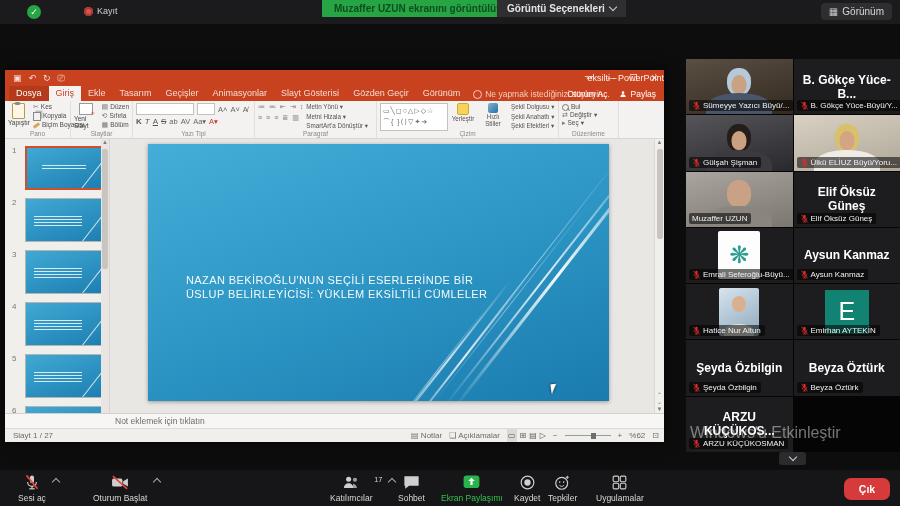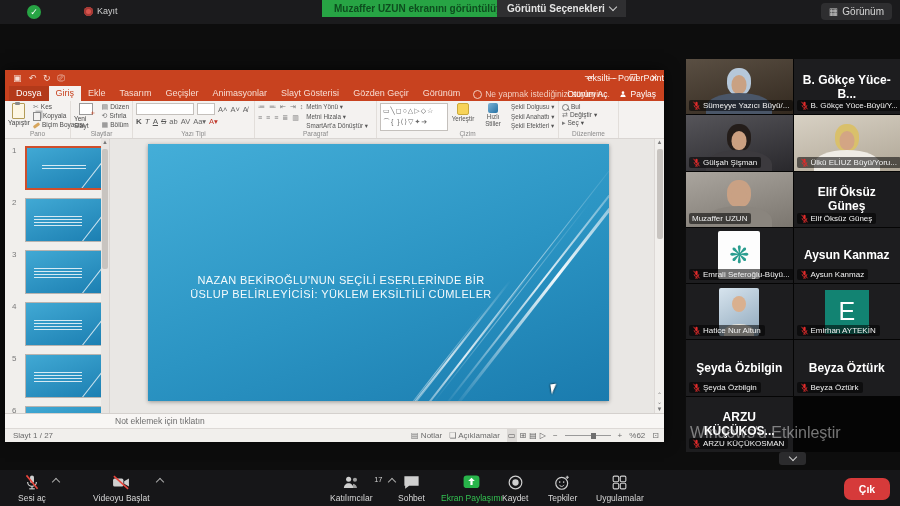--- a/index.html
+++ b/index.html
@@ -73,21 +73,21 @@
   .thumb{position:absolute;left:20px;width:78px;height:44px;}
   .tnum{position:absolute;left:-13px;top:0;font-size:8px;color:#7a7a7a;}
   .tbox{position:absolute;inset:0;background:linear-gradient(160deg,#41a9d4,#1c7fb2);border:1px solid #b7b3af;overflow:hidden;}
   .thumb.sel .tbox{border:2px solid #cf4e2b;}
   .tbox::before{content:"";position:absolute;left:10%;right:26%;top:40%;height:26%;
       background:repeating-linear-gradient(to bottom,rgba(255,255,255,.8) 0 1px,transparent 1px 3px);}
   .thumb.sel .tbox::before{left:20%;right:20%;top:42%;height:6px;}
   .tbox::after{content:"";position:absolute;right:6px;top:-6px;width:1px;height:150%;background:rgba(255,255,255,.75);transform:rotate(38deg);}
   .tscroll{position:absolute;right:0;top:0;width:8px;height:100%;background:#e8e5e2;font-size:6px;color:#7a7a7a;text-align:center;}
   .tscroll .tsthumb{position:absolute;left:1px;top:10px;width:6px;height:120px;background:#c8c4c0;border-radius:2px;}
-  .slidearea{position:relative;flex:1;height:100%;text-align:center;}
+  .slidearea{position:relative;flex:1;height:100%;}
   .slide{position:absolute;left:38px;top:5px;width:461px;height:257px;overflow:hidden;
          background:linear-gradient(160deg,#44aed8 0%,#2b94c3 55%,#1a7bae 100%);box-shadow:0 1px 4px rgba(0,0,0,.35);}
   .sline{position:absolute;width:2px;background:linear-gradient(to top,rgba(255,255,255,0),rgba(255,255,255,.95) 50%,rgba(255,255,255,0));transform:rotate(38deg);}
   .slide-title{position:absolute;left:38px;top:130px;width:310px;color:#f4fafc;font-size:11px;line-height:13.5px;
          letter-spacing:.4px;font-weight:500;}
   .vscroll{position:relative;width:9px;height:100%;background:#f1efec;border-left:1px solid #ddd9d6;
          font-size:6px;color:#7a7a7a;text-align:center;}
   .vthumb{position:absolute;left:1.5px;top:10px;width:6px;height:90px;background:#c8c4c0;border-radius:2px;}
   .vbot{position:absolute;bottom:0;left:0;width:100%;line-height:7px;}
   .notes{position:absolute;left:0;top:343px;width:100%;height:15px;background:#f8f6f4;border-top:1px solid #d4d0cd;
@@ -604,21 +604,21 @@
         </svg>
       <span class="tb-lbl">Sesi aç</span>
       <span class="caret-up"></span>
     </div>
     <div class="tb-btn" style="left:93px">
       <svg width="22" height="19" viewBox="0 0 26 24">
           <rect x="3" y="7" width="13" height="10" rx="2" fill="#cfcfcf"></rect>
           <path d="M17 10.5l6-3.5v10l-6-3.5z" fill="#cfcfcf"></path>
           <line x1="4" y1="4" x2="22" y2="20" stroke="#e8453c" stroke-width="2"></line>
         </svg>
-      <span class="tb-lbl">Videoyu Başlat</span>
+      <span class="tb-lbl">Oturum Başlat</span>
       <span class="caret-up"></span>
     </div>
     <div class="tb-btn" style="left:330px">
       <svg width="22" height="19" viewBox="0 0 26 24">
           <circle cx="10" cy="8" r="3.2" fill="#cfcfcf"></circle>
           <path d="M4 19c0-3.3 2.7-6 6-6s6 2.7 6 6z" fill="#cfcfcf"></path>
           <circle cx="18" cy="8.5" r="2.6" fill="#9e9e9e"></circle>
           <path d="M15.5 13.6c2.8.3 5 2.6 5 5.4h-5z" fill="#9e9e9e"></path>
         </svg>
       <span class="tb-lbl">Katılımcılar</span>
@@ -631,21 +631,21 @@
         </svg>
       <span class="tb-lbl">Sohbet</span>
     </div>
     <div class="tb-btn" style="left:441px">
       <svg width="19" height="19" viewBox="0 0 24 24">
           <rect x="2" y="3" width="20" height="16" rx="4" fill="#28b44a"></rect>
           <path d="M12 6l4.2 4.2h-2.8V15h-2.8v-4.8H7.8z" fill="#fff"></path>
         </svg>
       <span class="tb-lbl green">Ekran Paylaşımı</span>
     </div>
-    <div class="tb-btn" style="left:502px">
+    <div class="tb-btn" style="left:514px">
       <svg width="19" height="19" viewBox="0 0 24 24">
           <circle cx="12" cy="12" r="8" fill="none" stroke="#cfcfcf" stroke-width="1.5"></circle>
           <circle cx="12" cy="12" r="4" fill="#cfcfcf"></circle>
         </svg>
       <span class="tb-lbl">Kaydet</span>
     </div>
     <div class="tb-btn" style="left:548px">
       <svg width="19" height="19" viewBox="0 0 24 24">
           <circle cx="11" cy="13" r="7.5" fill="none" stroke="#cfcfcf" stroke-width="1.5"></circle>
           <circle cx="8.5" cy="11.5" r="1" fill="#cfcfcf"></circle>

